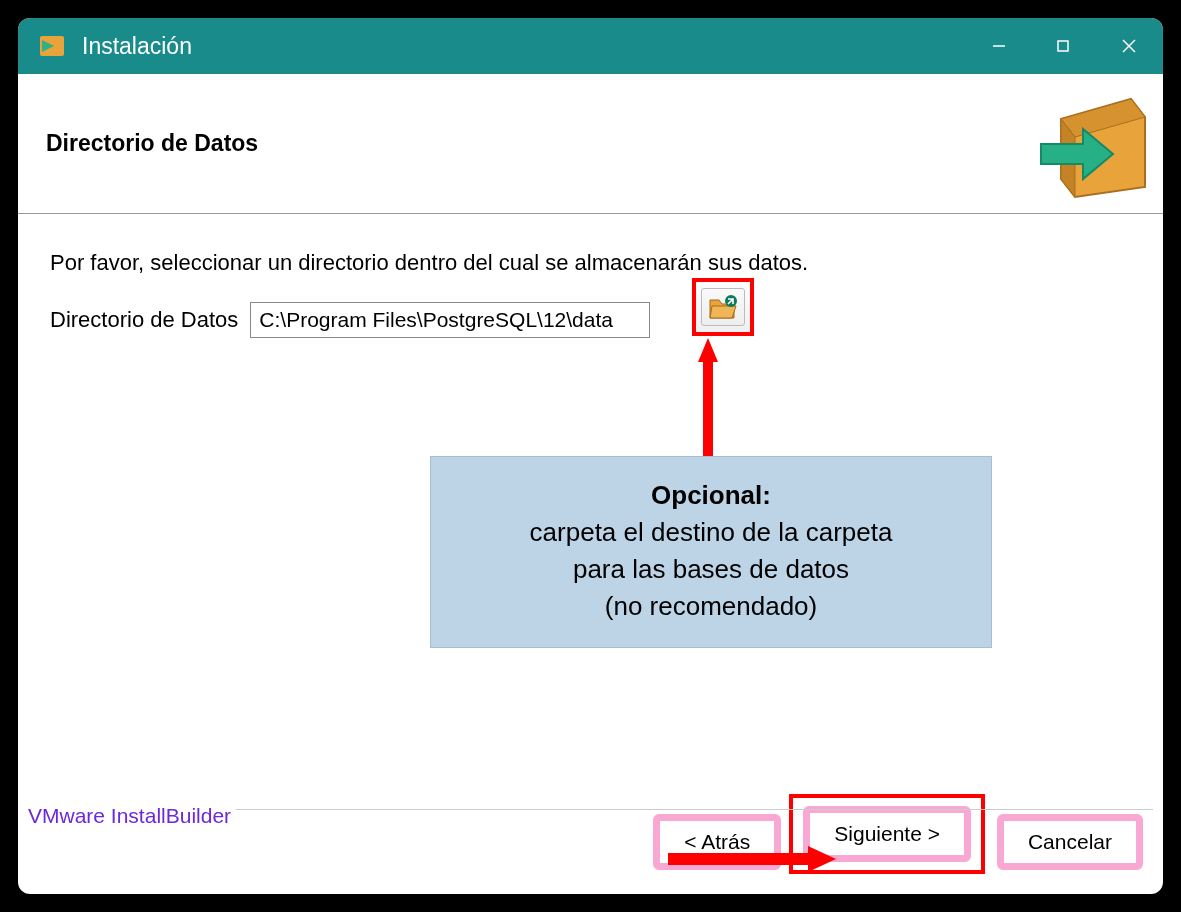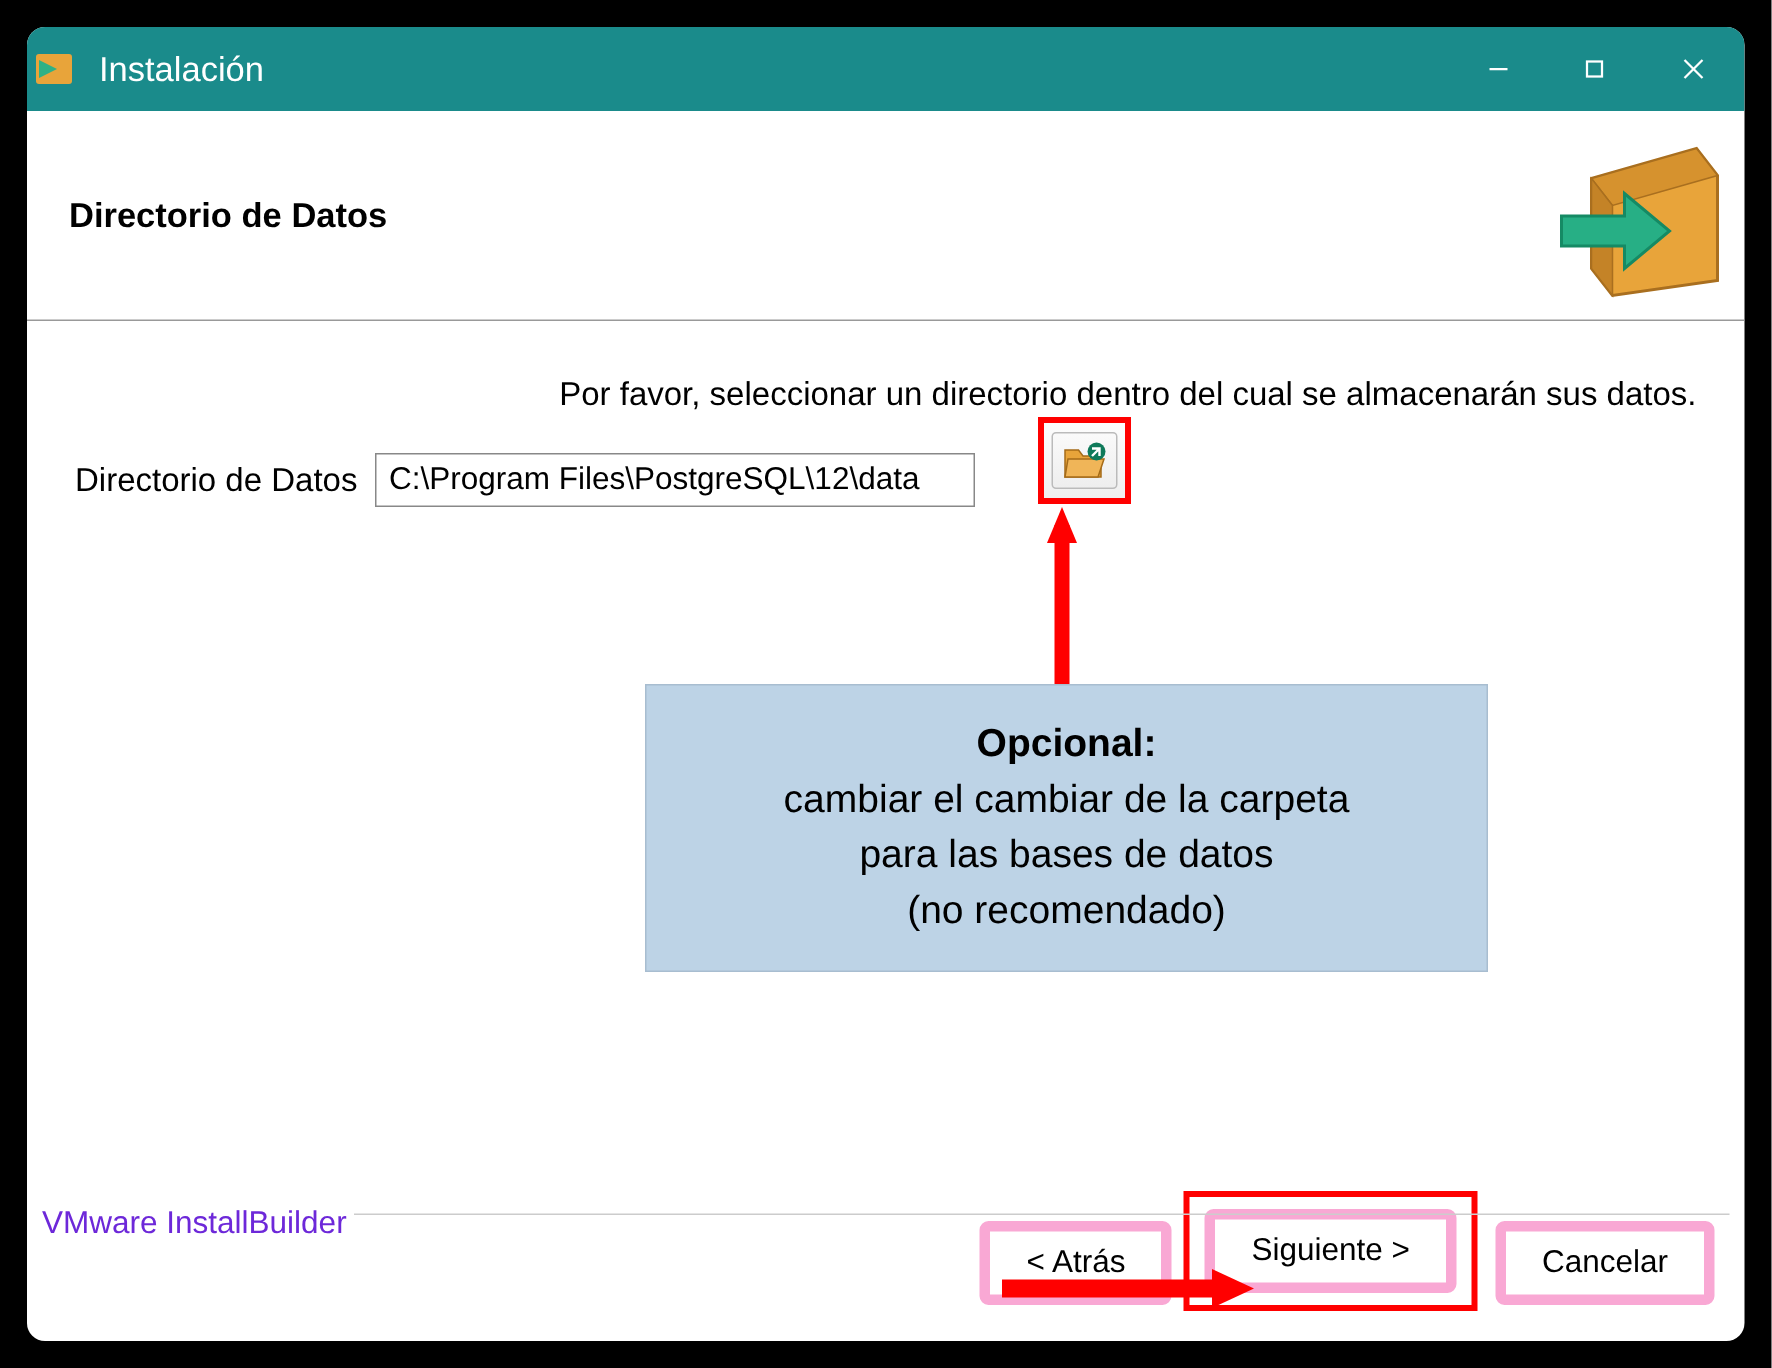--- a/index.html
+++ b/index.html
@@ -21,21 +21,21 @@
       overflow: hidden;
       display: flex;
       flex-direction: column;
       position: relative;
     }
     .titlebar {
       height: 56px;
       background: #1a8b8b;
       display: flex;
       align-items: center;
-      padding-left: 2px;
+      padding-left: 18px;
       color: #fff;
       font-size: 23px;
       flex-shrink: 0;
     }
     .titlebar-icon {
       width: 32px;
       height: 32px;
       margin-right: 14px;
     }
     .titlebar-spacer { flex: 1; }
@@ -61,21 +61,21 @@
     .header-title { font-weight: bold; font-size: 23px; }
     .header-spacer { flex: 1; }
     .header-logo { width: 130px; height: 110px; margin-right: 0; }
     .content {
       flex: 1;
       padding: 36px 32px 0 32px;
       font-size: 22px;
       color: #000;
       position: relative;
     }
-    .instruction { margin-bottom: 26px; text-align: right; }
+    .instruction { margin-bottom: 26px; }
     .row { display: flex; align-items: center; gap: 6px; }
     .label { margin-right: 6px; }
     .path-input {
       width: 400px;
       height: 36px;
       border: 1px solid #888;
       padding: 2px 8px;
       font-size: 21px;
       font-family: inherit;
     }
@@ -231,21 +231,21 @@
       </div>
     </div>
 
     <svg class="arrow-up" viewBox="0 0 20 120" preserveAspectRatio="none">
       <line x1="10" y1="118" x2="10" y2="12" stroke="#ff0000" stroke-width="10"></line>
       <polygon points="10,0 0,24 20,24" fill="#ff0000"></polygon>
     </svg>
 
     <div class="callout">
       <b>Opcional:</b><br>
-      <span>cambiar el cambiar de la carpeta</span><br>
+      <span>carpeta el destino de la carpeta</span><br>
       <span>para las bases de datos</span><br>
       <span>(no recomendado)</span>
     </div>
   </div>
 
   <div class="footer-divider"></div>
 
   <div class="footer">
     <div class="builder-label">VMware InstallBuilder</div>
     <div class="footer-spacer"></div>

